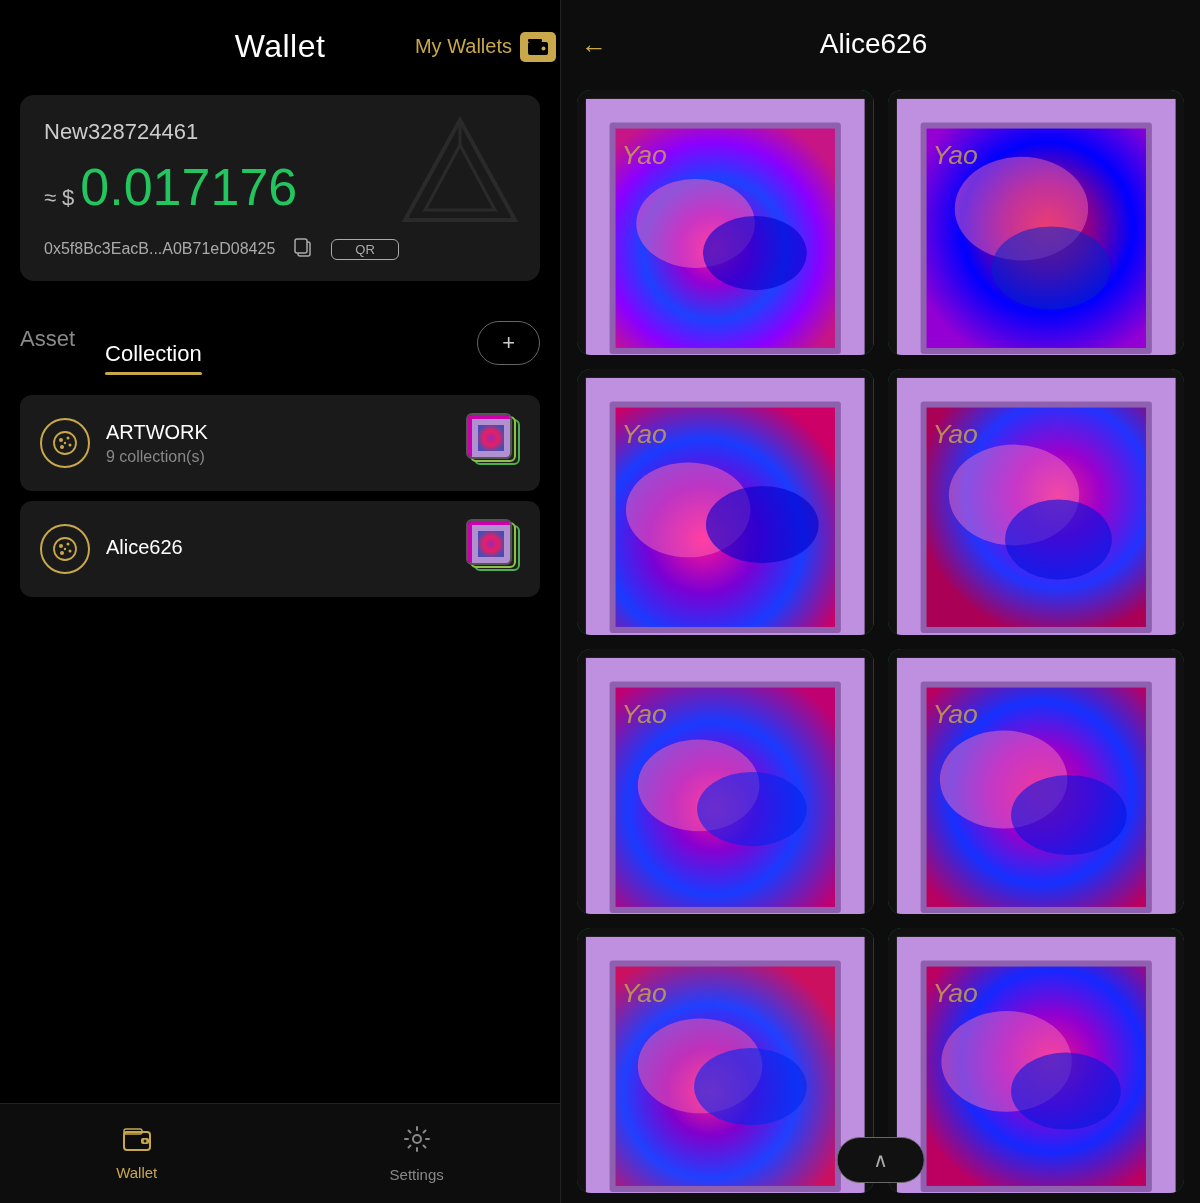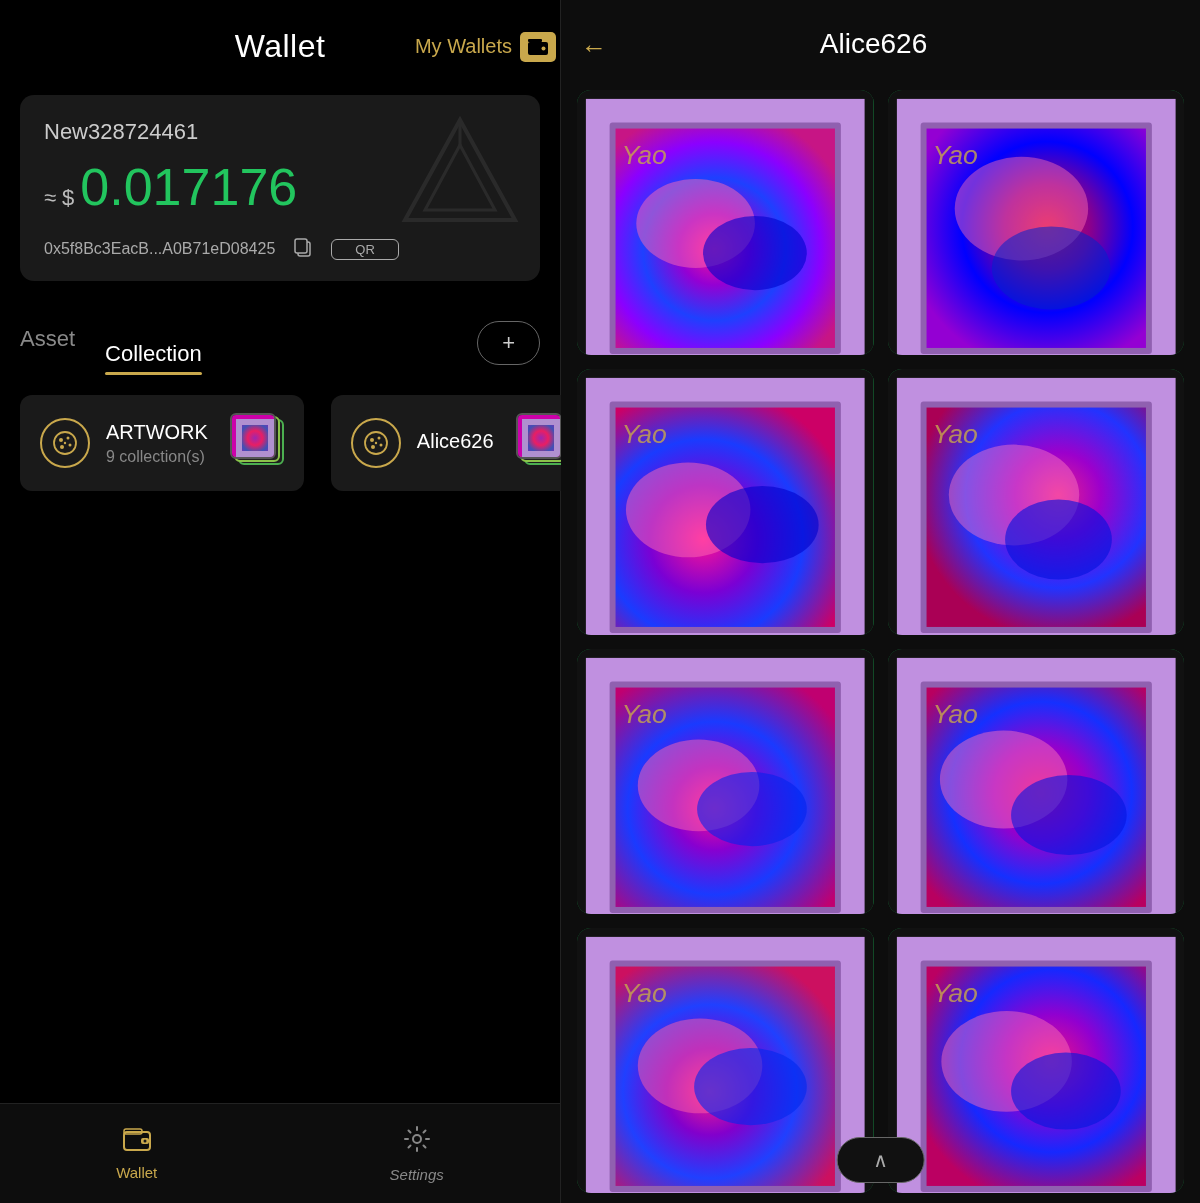--- a/index.html
+++ b/index.html
@@ -180,22 +180,22 @@
       color: #ccc;
       font-size: 22px;
       cursor: pointer;
       background: none;
     }
 
     
     .collection-list {
       margin: 20px 20px;
       display: flex;
-      flex-direction: row;
-      gap: 27px;
+      flex-direction: column;
+      gap: 10px;
     }
 
     .collection-item {
       background: #1a1a1a;
       border-radius: 12px;
       padding: 18px 20px;
       display: flex;
       align-items: center;
       gap: 16px;
       cursor: pointer;
@@ -255,21 +255,20 @@
     .nav-item-label {
       font-size: 15px;
     }
 
     .nav-item.active .nav-item-label {
       color: #c9a84c;
     }
 
     .nav-item:not(.active) .nav-item-label {
       color: #888;
-      font-style: italic;
     }
 
     .nav-icon {
       font-size: 26px;
     }
 
     .nav-item.active .nav-icon {
       color: #c9a84c;
     }
 

